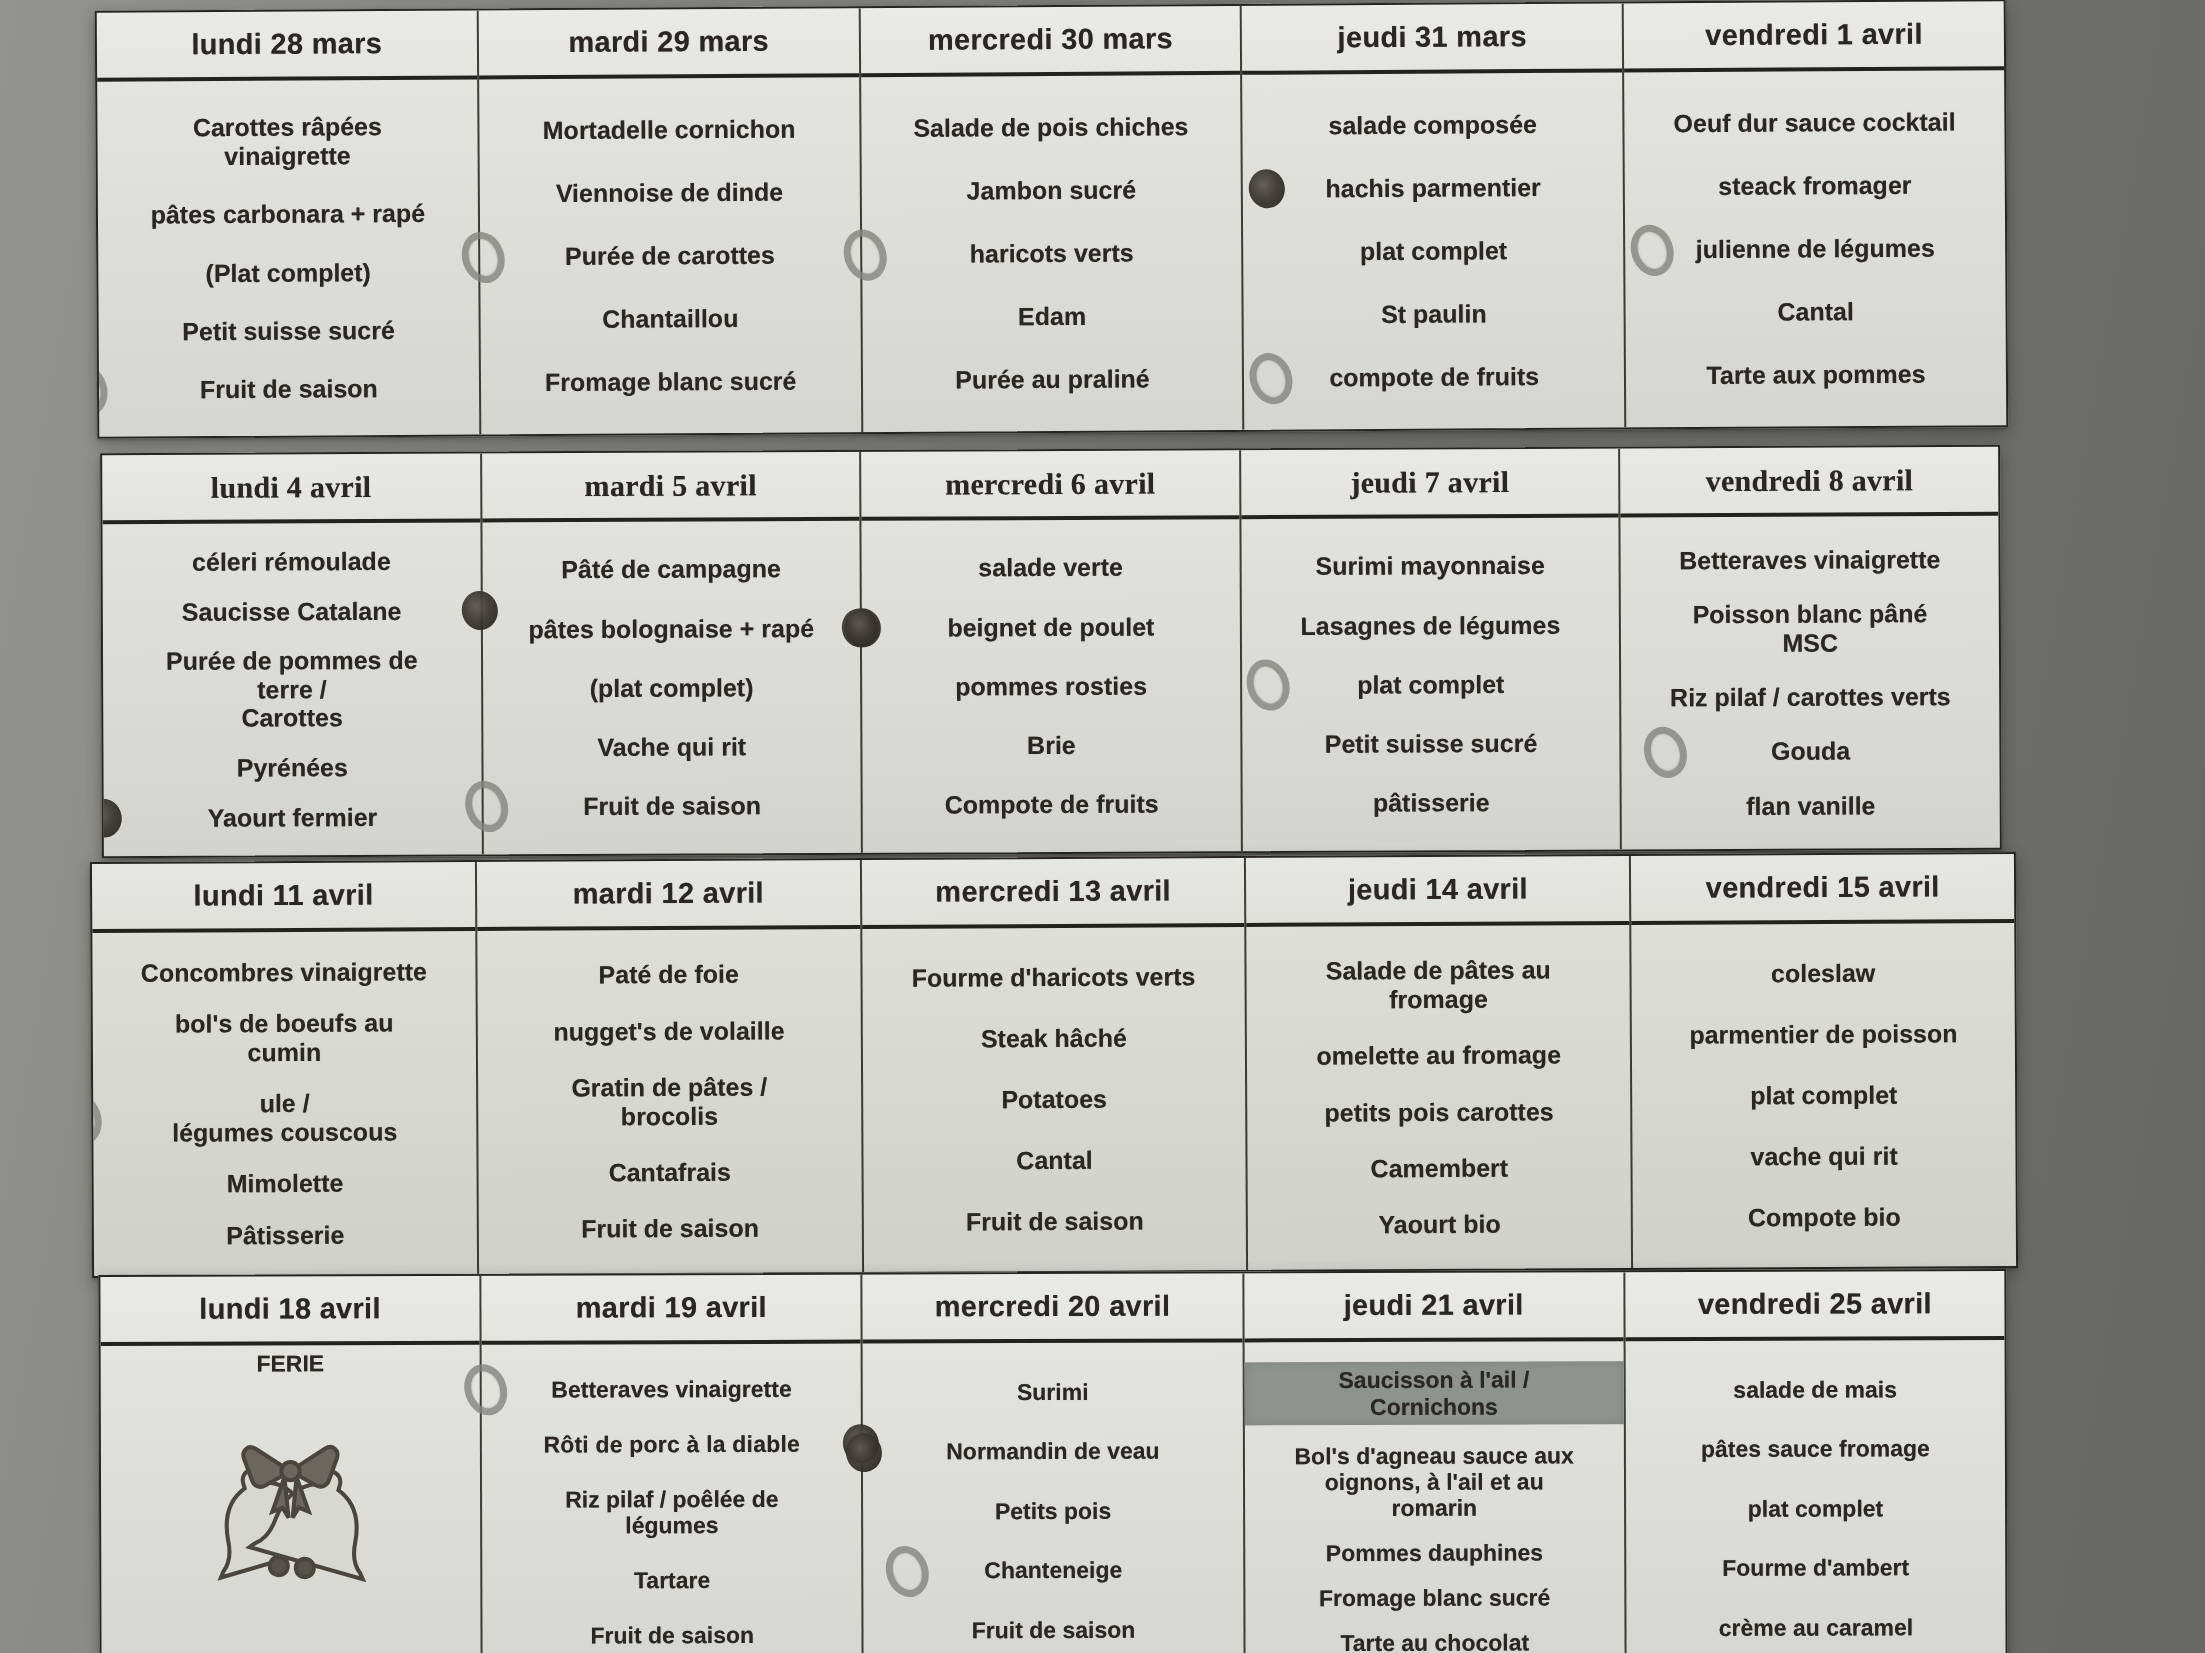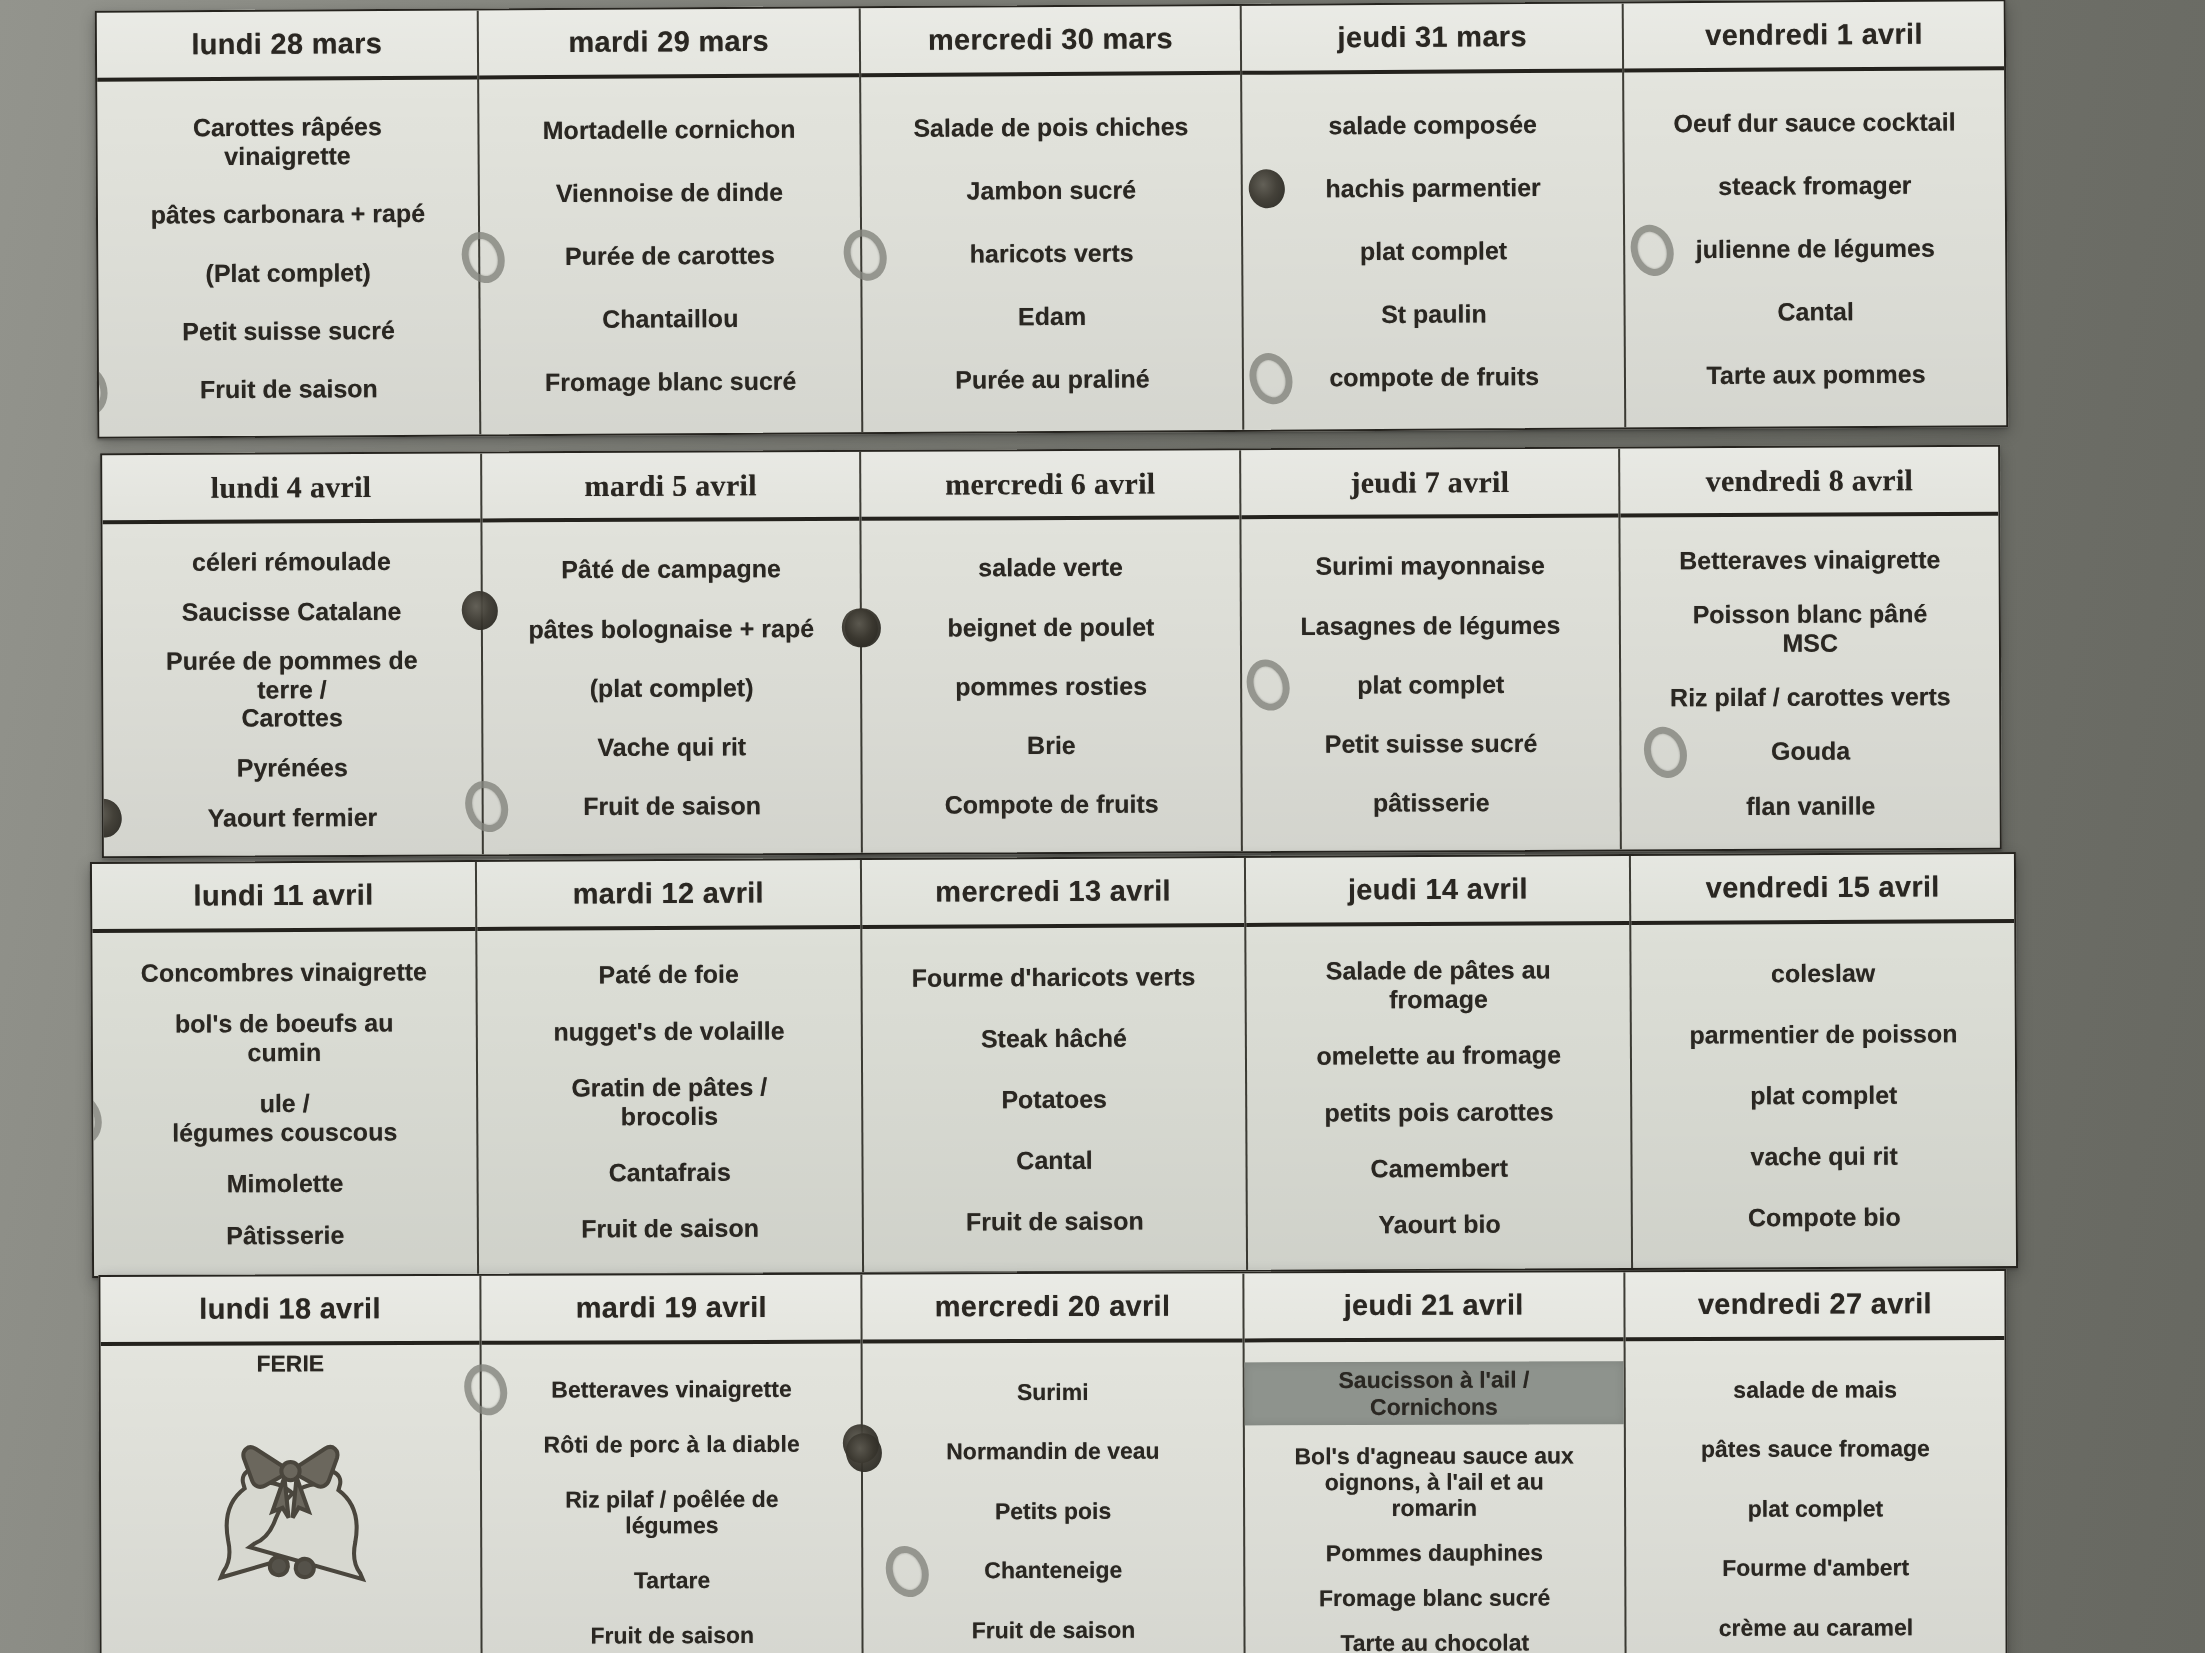--- a/index.html
+++ b/index.html
@@ -325,21 +325,21 @@
 Cornichons</span></div>
             <div class="item"><span class="txt">Bol's d'agneau sauce aux
 oignons, à l'ail et au romarin</span></div>
             <div class="item"><span class="txt">Pommes dauphines</span></div>
             <div class="item"><span class="txt">Fromage blanc sucré</span></div>
             <div class="item"><span class="txt">Tarte au chocolat</span></div>
           </div>
         </div>
         <div class="col">
           <div class="head">
-            <span class="head-label">vendredi 27 avril</span>
+            <span class="head-label">vendredi 25 avril</span>
           </div>
           <div class="body">
             <div class="item"><span class="txt">salade de mais</span></div>
             <div class="item"><span class="txt">pâtes sauce fromage</span></div>
             <div class="item"><span class="txt">plat complet</span></div>
             <div class="item"><span class="txt">Fourme d'ambert</span></div>
             <div class="item"><span class="txt">crème au caramel</span></div>
           </div>
         </div>
       </div>

